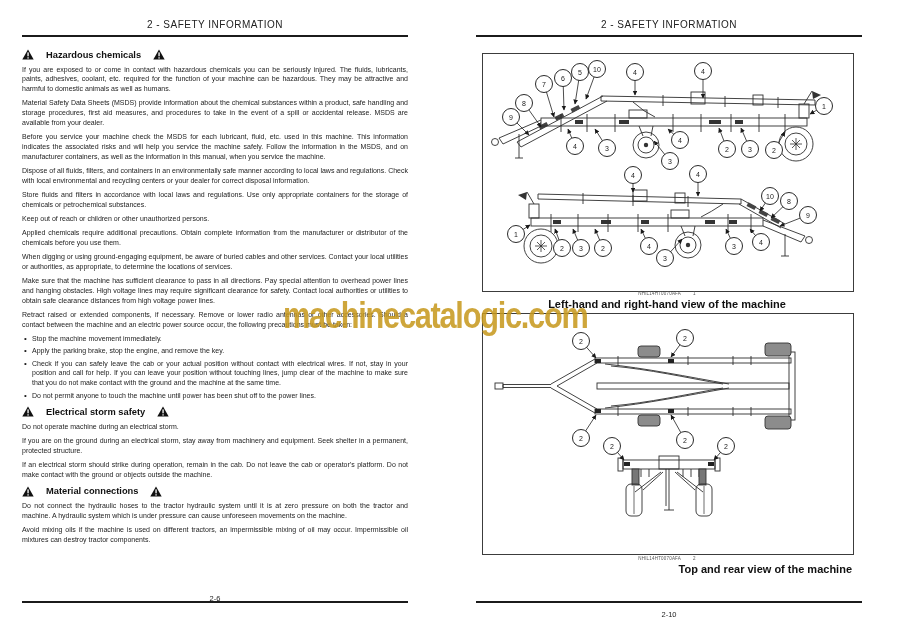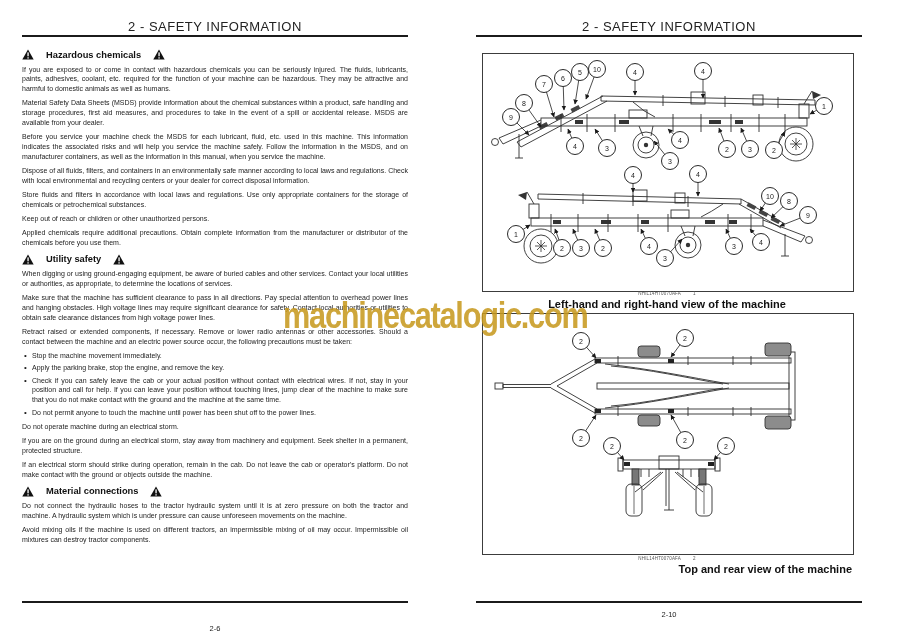--- a/index.html
+++ b/index.html
@@ -1,18 +1,18 @@
 <!DOCTYPE html>
 <html><head>
 <meta charset="utf-8">
 <style>
   html,body{margin:0;padding:0;background:#fff;}
   #doc{position:relative;width:900px;height:637px;background:#ffffff;overflow:hidden;
        font-family:"Liberation Sans",sans-serif;color:#1c1c1c;}
-  .hdr{position:absolute;text-align:center;font-size:13px;letter-spacing:.5px;color:#222;}
+  .hdr{position:absolute;text-align:center;font-size:10px;letter-spacing:.5px;color:#222;}
   .rule{position:absolute;height:2px;background:#1b1b1b;}
   .content{position:absolute;left:22px;top:43px;width:386px;}
   p.body{font-size:7px;line-height:9.8px;text-align:justify;margin:0 0 4.4px 0;}
   h2.sec{font-size:9.3px;font-weight:bold;margin:6px 0 4.5px 0;display:flex;align-items:center;gap:12px;color:#111;}
   svg.warn{width:12px;height:11px;flex:0 0 auto;}
   ul.blist{margin:0 0 4.4px 0;padding:0;list-style:none;}
   ul.blist li{font-size:7px;line-height:9.8px;text-align:justify;margin:0 0 2.6px 0;padding-left:10px;position:relative;}
   ul.blist li::before{content:"\2022";position:absolute;left:2px;top:0;font-size:8px;}
   .fig{position:absolute;border:1px solid #3c3c3c;background:#fff;}
   .figcode{position:absolute;font-size:4.5px;color:#555;text-align:center;letter-spacing:.2px;white-space:nowrap;}
@@ -50,43 +50,43 @@
         </svg>
     </h2>
     <p class="body">If you are exposed to or come in contact with hazardous chemicals you can be seriously injured.  The fluids, lubricants, paints, adhesives, coolant, etc.  required for the function of your machine can be hazardous.  They may be attractive and harmful to domestic animals as well as humans.</p>
     <p class="body">Material Safety Data Sheets (MSDS) provide information about the chemical substances within a product, safe handling and storage procedures, first aid measures, and procedures to take in the event of a spill or accidental release. MSDS are available from your dealer.</p>
     <p class="body">Before you service your machine check the MSDS for each lubricant, fluid, etc.  used in this machine.  This information indicates the associated risks and will help you service the machine safely.  Follow the information in the MSDS, and on manufacturer containers, as well as the information in this manual, when you service the machine.</p>
     <p class="body">Dispose of all fluids, filters, and containers in an environmentally safe manner according to local laws and regulations. Check with local environmental and recycling centers or your dealer for correct disposal information.</p>
     <p class="body">Store fluids and filters in accordance with local laws and regulations.  Use only appropriate containers for the storage of chemicals or petrochemical substances.</p>
     <p class="body">Keep out of reach or children or other unauthorized persons.</p>
     <p class="body">Applied chemicals require additional precautions.  Obtain complete information from the manufacturer or distributor of the chemicals before you use them.</p>
 
-    <h2 class="sec">
-      <svg class="warn" viewBox="0 0 20 18">
-          <path d="M10 0.5 L19.5 17.5 H0.5 Z" fill="#111"></path>
-          <rect x="9" y="5.5" width="2.2" height="6.5" fill="#fff"></rect>
-          <rect x="9" y="13.6" width="2.2" height="2.2" fill="#fff"></rect>
-        </svg>
-      <span>Utility safety</span>
-      <svg class="warn" viewBox="0 0 20 18">
-          <path d="M10 0.5 L19.5 17.5 H0.5 Z" fill="#111"></path>
-          <rect x="9" y="5.5" width="2.2" height="6.5" fill="#fff"></rect>
-          <rect x="9" y="13.6" width="2.2" height="2.2" fill="#fff"></rect>
-        </svg>
-    </h2>
     <p class="body">When digging or using ground-engaging equipment, be aware of buried cables and other services.  Contact your local utilities or authorities, as appropriate, to determine the locations of services.</p>
     <p class="body">Make sure that the machine has sufficient clearance to pass in all directions.  Pay special attention to overhead power lines and hanging obstacles.  High voltage lines may require significant clearance for safety.  Contact local authorities or utilities to obtain safe clearance distances from high voltage power lines.</p>
     <p class="body">Retract raised or extended components, if necessary.  Remove or lower radio antennas or other accessories.  Should a contact between the machine and an electric power source occur, the following precautions must be taken:</p>
     <ul class="blist">
       <li>Stop the machine movement immediately.</li>
       <li>Apply the parking brake, stop the engine, and remove the key.</li>
       <li>Check if you can safely leave the cab or your actual position without contact with electrical wires.  If not, stay in your position and call for help.  If you can leave your position without touching lines, jump clear of the machine to make sure that you do not make contact with the ground and the machine at the same time.</li>
       <li>Do not permit anyone to touch the machine until power has been shut off to the power lines.</li>
     </ul>
 
+    <h2 class="sec">
+      <svg class="warn" viewBox="0 0 20 18">
+          <path d="M10 0.5 L19.5 17.5 H0.5 Z" fill="#111"></path>
+          <rect x="9" y="5.5" width="2.2" height="6.5" fill="#fff"></rect>
+          <rect x="9" y="13.6" width="2.2" height="2.2" fill="#fff"></rect>
+        </svg>
+      <span>Electrical storm safety</span>
+      <svg class="warn" viewBox="0 0 20 18">
+          <path d="M10 0.5 L19.5 17.5 H0.5 Z" fill="#111"></path>
+          <rect x="9" y="5.5" width="2.2" height="6.5" fill="#fff"></rect>
+          <rect x="9" y="13.6" width="2.2" height="2.2" fill="#fff"></rect>
+        </svg>
+    </h2>
     <p class="body">Do not operate machine during an electrical storm.</p>
     <p class="body">If you are on the ground during an electrical storm, stay away from machinery and equipment.  Seek shelter in a permanent, protected structure.</p>
     <p class="body">If an electrical storm should strike during operation, remain in the cab.  Do not leave the cab or operator's platform. Do not make contact with the ground or objects outside the machine.</p>
 
     <h2 class="sec">
       <svg class="warn" viewBox="0 0 20 18">
           <path d="M10 0.5 L19.5 17.5 H0.5 Z" fill="#111"></path>
           <rect x="9" y="5.5" width="2.2" height="6.5" fill="#fff"></rect>
           <rect x="9" y="13.6" width="2.2" height="2.2" fill="#fff"></rect>
         </svg>
@@ -95,21 +95,21 @@
           <path d="M10 0.5 L19.5 17.5 H0.5 Z" fill="#111"></path>
           <rect x="9" y="5.5" width="2.2" height="6.5" fill="#fff"></rect>
           <rect x="9" y="13.6" width="2.2" height="2.2" fill="#fff"></rect>
         </svg>
     </h2>
     <p class="body">Do not connect the hydraulic hoses to the tractor hydraulic system until it is at zero pressure on both the tractor and machine.  A hydraulic system which is under pressure can cause unforeseen movements on the machine.</p>
     <p class="body">Avoid mixing oils if the machine is used on different tractors, an impermissible mixing of oil may occur.  Impermissible oil mixtures can destroy tractor components.</p>
   </div>
 
   <div class="rule" style="left:22px;top:601px;width:386px;"></div>
-  <div class="pageno" style="left:22px;top:624px;width:386px;">2-6</div>
+  <div class="pageno" style="left:22px;top:594px;width:386px;">2-6</div>
 
   <div class="hdr" style="left:476px;top:19px;width:386px;">2 - SAFETY INFORMATION</div>
   <div class="rule" style="left:476px;top:35px;width:386px;"></div>
 
   <div class="fig" style="left:482px;top:53px;width:370px;height:237px;">
     <svg width="370" height="237" viewBox="0 0 370 237">
       <defs>
         <marker id="ah1" markerWidth="7" markerHeight="7" refX="5.5" refY="3" orient="auto">
           <path d="M0,0 L6,3 L0,6 Z" fill="#1a1a1a"></path>
         </marker>

